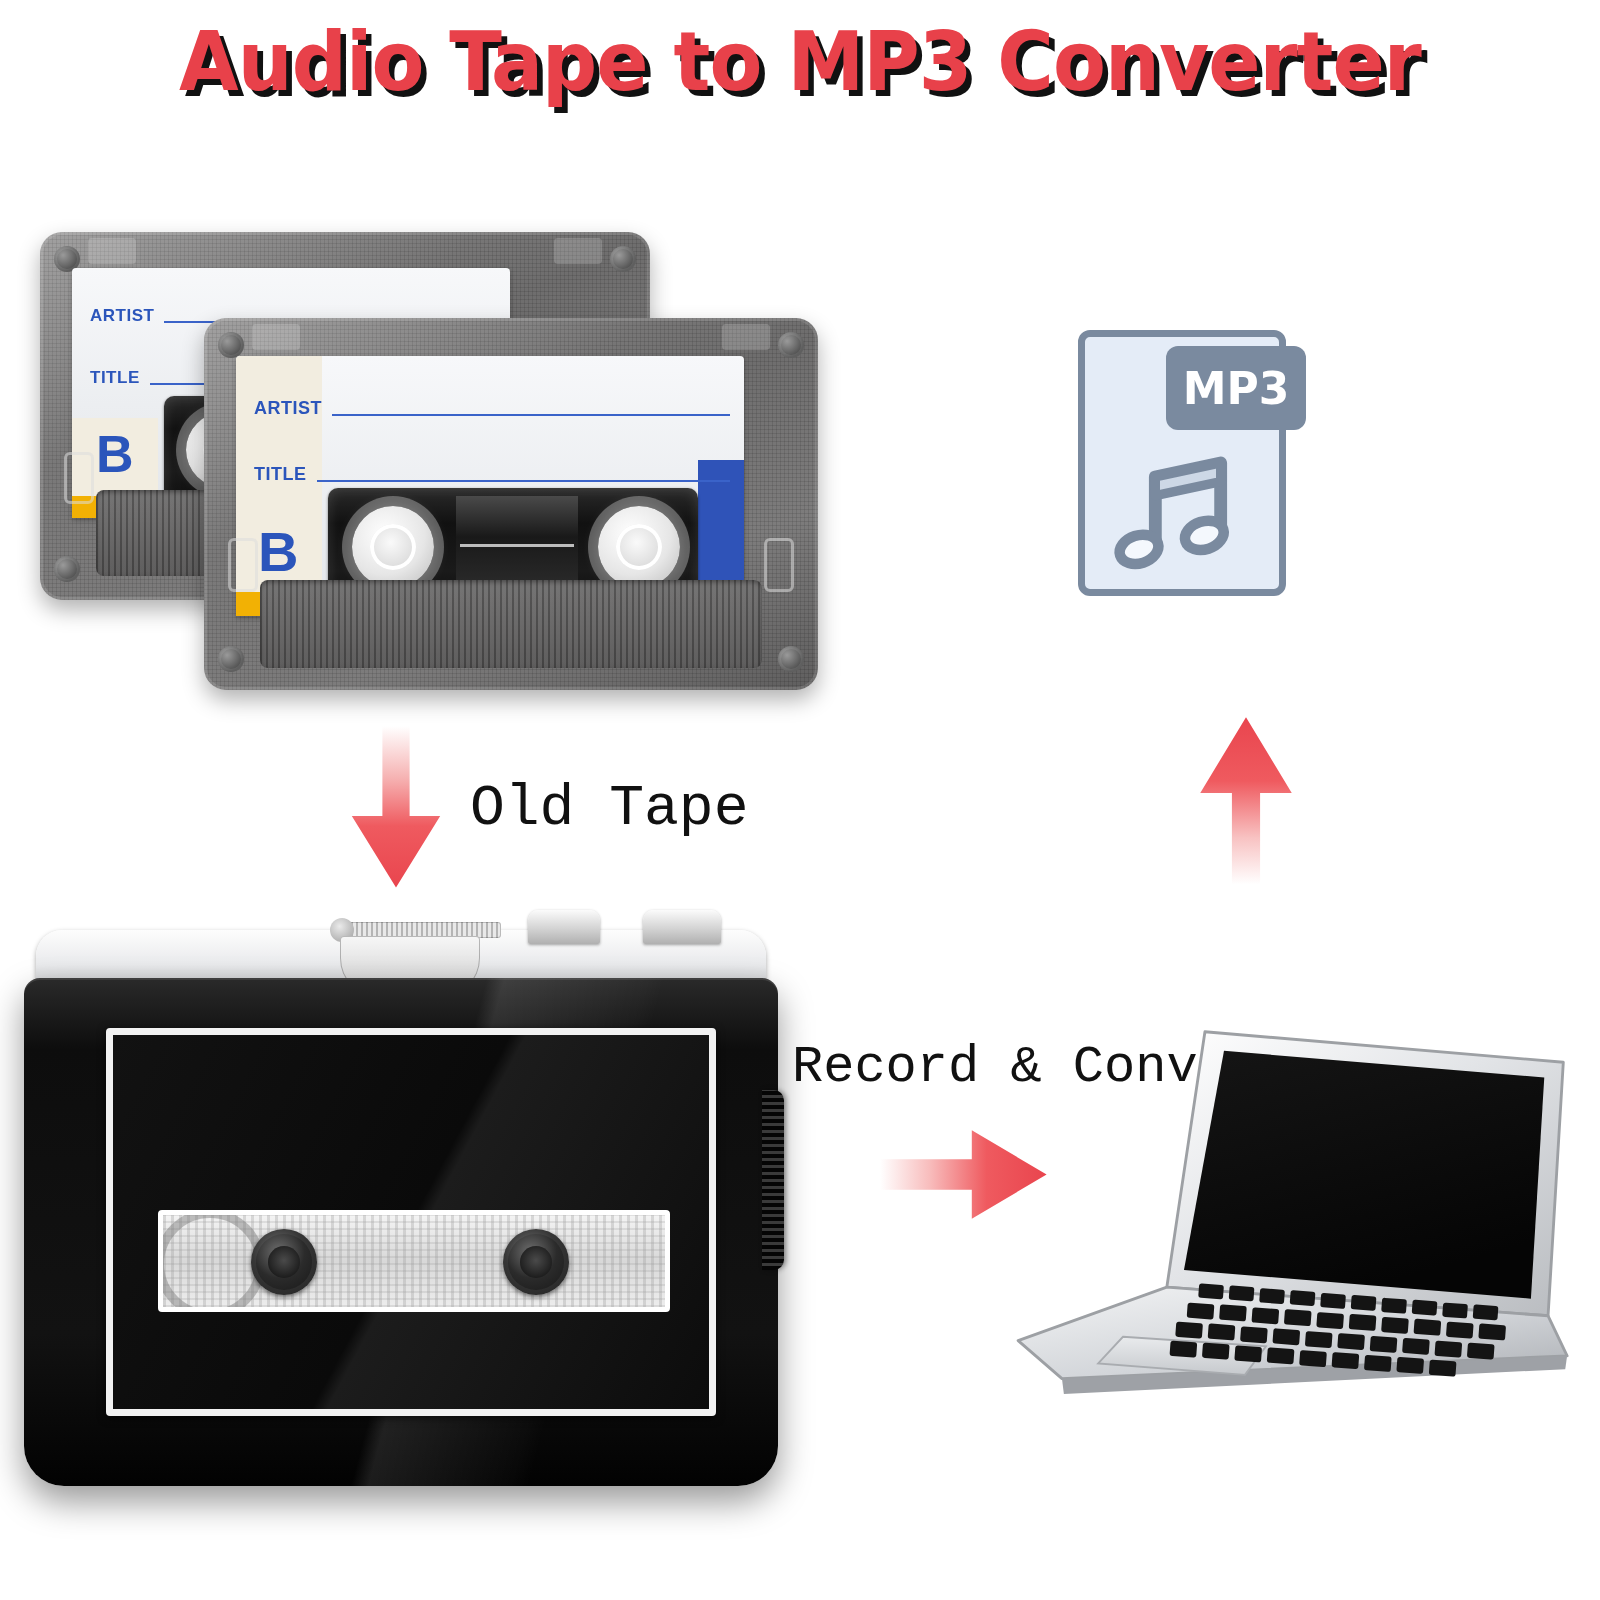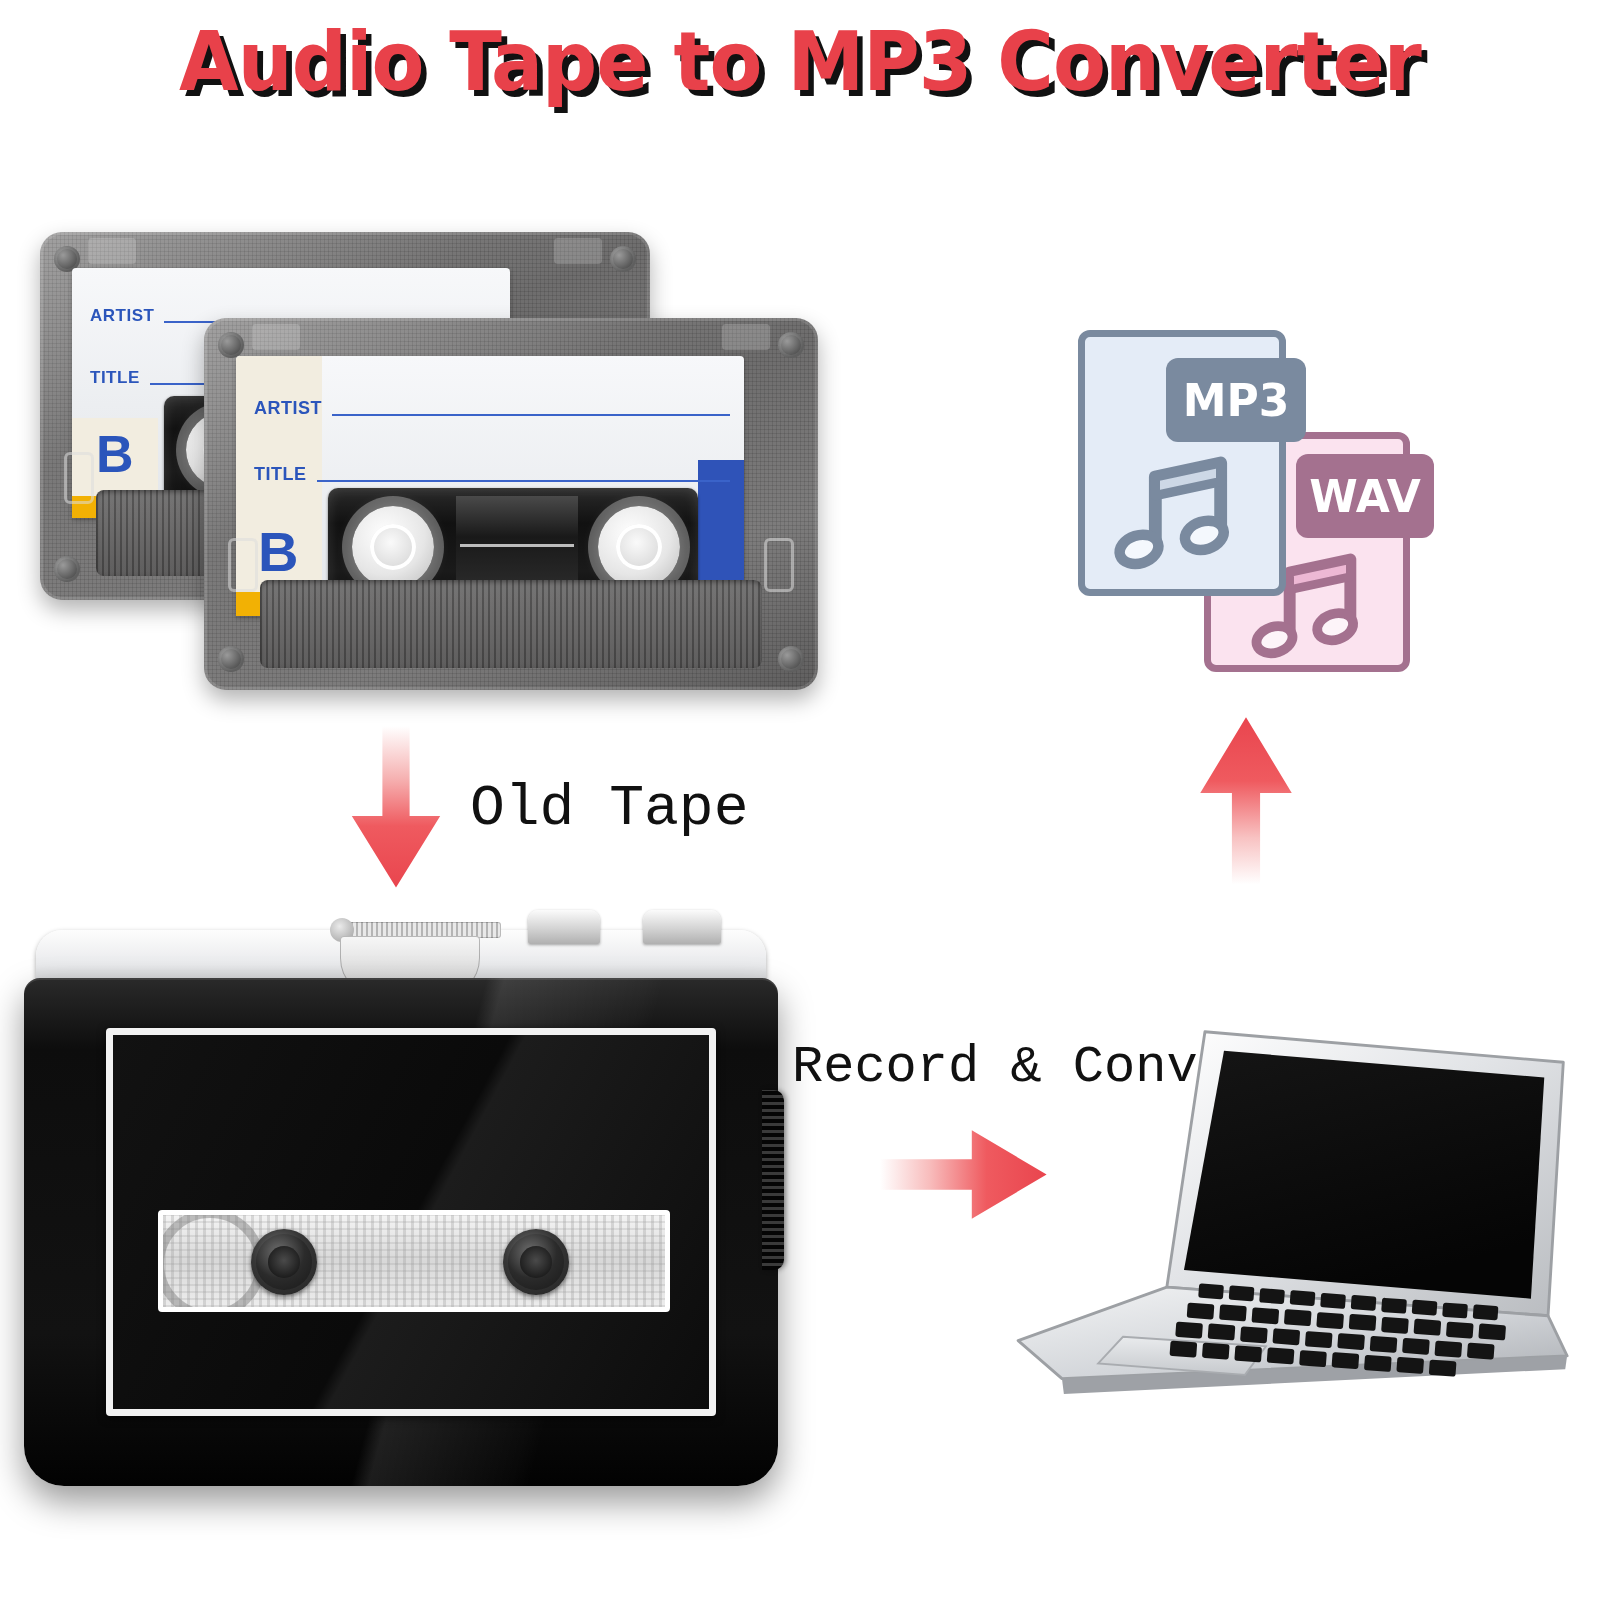--- a/index.html
+++ b/index.html
@@ -266,40 +266,30 @@
         </div>
         <div class="hub" style="right:18px; top:18px; width:82px; height:82px;"></div>
       </div>
     </div>
 
     <div class="cass-bottom" style="left:56px; bottom:22px; width:502px; height:88px;"></div>
     <div class="cass-clip" style="left:24px; bottom:98px; width:30px; height:54px;"></div>
     <div class="cass-clip" style="right:24px; bottom:98px; width:30px; height:54px;"></div>
   </div>
 
-  <div class="filecard" style="left:1204px; top:432px; width:206px; height:240px;">
-    <div class="body" style="background:#fbe3ef; border:7px solid #a4718f; border-radius:12px;"></div>
-    <svg class="note-svg" viewBox="0 0 120 120" style="left:38px; top:108px; width:130px; height:130px;">
-      <path d="M44 88 L44 30 L100 18 L100 76" fill="none" stroke="#a4718f" stroke-width="11" stroke-linejoin="round" stroke-linecap="round"></path>
-      <path d="M44 30 L100 18 L100 34 L44 46 Z" fill="#edb8d4" stroke="#a4718f" stroke-width="8" stroke-linejoin="round"></path>
-      <ellipse cx="30" cy="92" rx="17" ry="12" transform="rotate(-18 30 92)" fill="#fdf4f9" stroke="#a4718f" stroke-width="9"></ellipse>
-      <ellipse cx="86" cy="80" rx="17" ry="12" transform="rotate(-18 86 80)" fill="#fdf4f9" stroke="#a4718f" stroke-width="9"></ellipse>
-    </svg>
-    <div class="badge" style="left:92px; top:22px; width:138px; height:84px; background:#a4718f; font-size:44px;">WAV</div>
-  </div>
 
   <div class="filecard" style="left:1078px; top:330px; width:208px; height:266px;">
     <div class="body" style="background:#e4ecf7; border:7px solid #7a8a9f; border-radius:12px;"></div>
     <svg class="note-svg" viewBox="0 0 120 120" style="left:26px; top:112px; width:140px; height:140px;">
       <path d="M44 88 L44 30 L100 18 L100 76" fill="none" stroke="#7a8a9f" stroke-width="11" stroke-linejoin="round" stroke-linecap="round"></path>
       <path d="M44 30 L100 18 L100 34 L44 46 Z" fill="#cdd8e6" stroke="#7a8a9f" stroke-width="8" stroke-linejoin="round"></path>
       <ellipse cx="30" cy="92" rx="17" ry="12" transform="rotate(-18 30 92)" fill="#f4f8fd" stroke="#7a8a9f" stroke-width="9"></ellipse>
       <ellipse cx="86" cy="80" rx="17" ry="12" transform="rotate(-18 86 80)" fill="#f4f8fd" stroke="#7a8a9f" stroke-width="9"></ellipse>
     </svg>
-    <div class="badge" style="left:88px; top:28px; width:140px; height:84px; background:#7a8a9f; font-size:44px;">MP3</div>
+    <div class="badge" style="left:88px; top:16px; width:140px; height:84px; background:#7a8a9f; font-size:44px;">MP3</div>
   </div>
 
   <svg class="arrow" viewBox="0 0 120 200" style="left:336px; top:726px; width:120px; height:170px;">
     <defs>
       <linearGradient id="gdown" x1="0" y1="0" x2="0" y2="1">
         <stop offset="0%" stop-color="#ffffff"></stop>
         <stop offset="32%" stop-color="#f6b3b3"></stop>
         <stop offset="62%" stop-color="#ef5a5f"></stop>
         <stop offset="100%" stop-color="#e9454e"></stop>
       </linearGradient>

